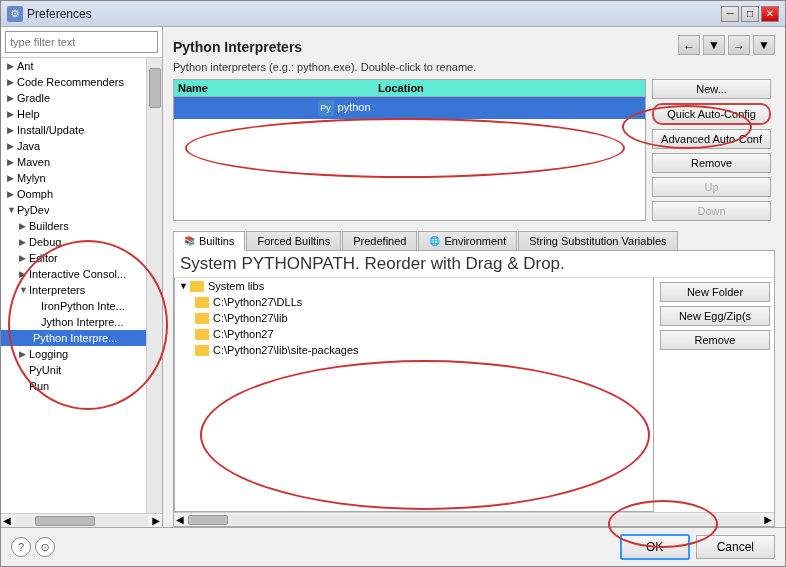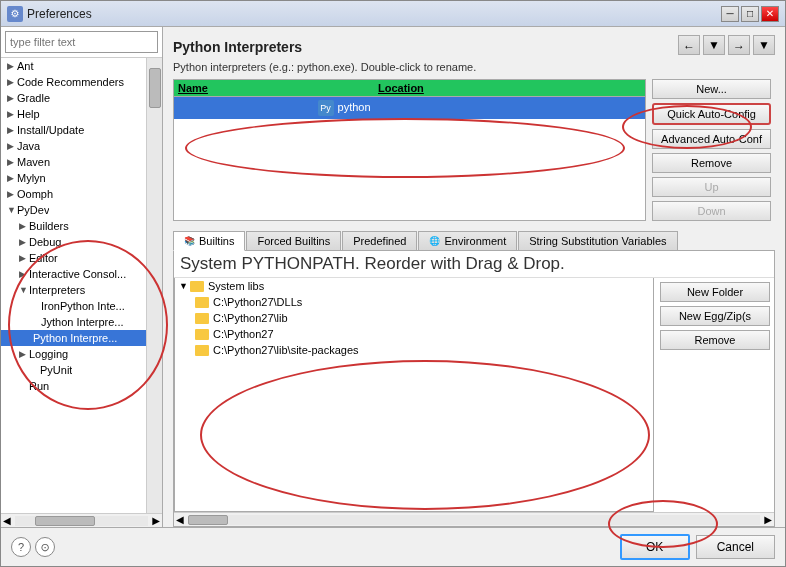--- a/index.html
+++ b/index.html
@@ -163,26 +163,25 @@
     }
     .nav-btn:disabled { opacity: 0.4; }
 
     .panel-desc {
       padding: 2px 10px 6px;
       font-size: 11px;
       color: #333;
     }
     .table-header {
       display: flex;
-      background: #22c55e;
+      background: #5eead4;
       border-bottom: 1px solid #aaa;
       padding: 2px 4px;
       font-size: 11px;
       font-weight: bold;
-      text-decoration: underline;
     }
     .col-name { width: 200px; }
     .col-location { flex: 1; }
     .table-row-item {
       display: flex;
       align-items: center;
       padding: 3px 4px;
       cursor: pointer;
       flex-direction: column;
     }
@@ -216,21 +215,21 @@
       font-size: 11px;
       background: linear-gradient(to bottom, #f8f8f8, #e0e0e0);
       border: 1px solid #aaa;
       cursor: pointer;
       min-width: 110px;
       text-align: center;
       white-space: nowrap;
     }
     .action-btn.highlighted {
       border: 2px solid #cc4444;
-      border-radius: 3px;
+      border-radius: 10px;
     }
     .action-btn:disabled { color: #aaa; }
 
     .interp-row {
       display: flex;
       align-items: stretch;
       margin: 0 10px 6px;
     }
     .interp-table-wrap {
       flex: 1;
@@ -541,21 +540,21 @@
                   <span class="label">Jython Interpre...</span>
                 </div>
                 <div class="tree-item selected" style="padding-left: 22px;">
                   <span class="arrow"></span>
                   <span class="label">Python Interpre...</span>
                 </div>
                 <div class="tree-item" style="padding-left: 18px;">
                   <span class="arrow">▶</span>
                   <span class="label">Logging</span>
                 </div>
-                <div class="tree-item" style="padding-left: 18px; margin-left: 11px;">
+                <div class="tree-item" style="padding-left: 18px;">
                   <span class="arrow"></span>
                   <span class="label">PyUnit</span>
                 </div>
                 <div class="tree-item" style="padding-left: 18px;">
                   <span class="arrow"></span>
                   <span class="label">Run</span>
                 </div>
               </div>
           </div>
           <div class="sidebar-scrollbar">

